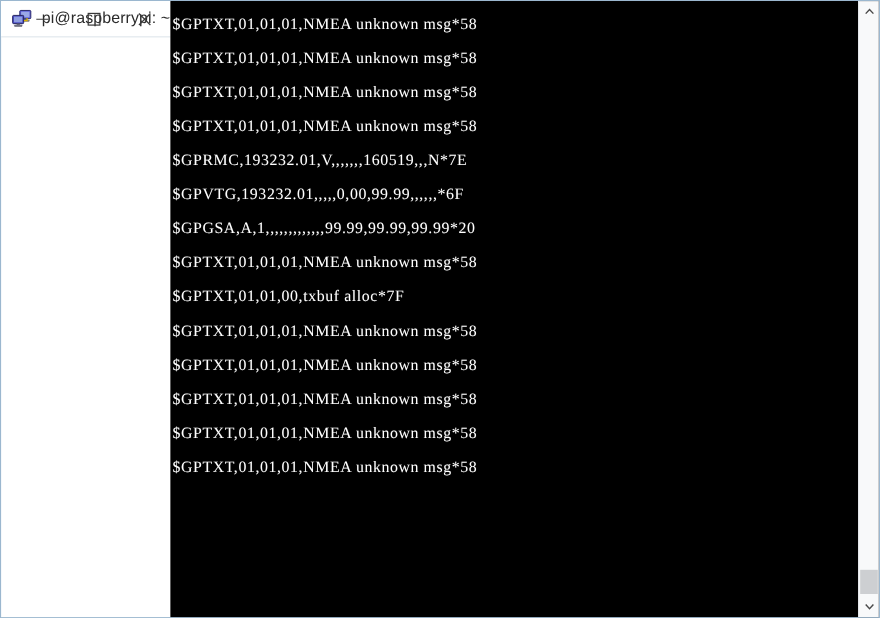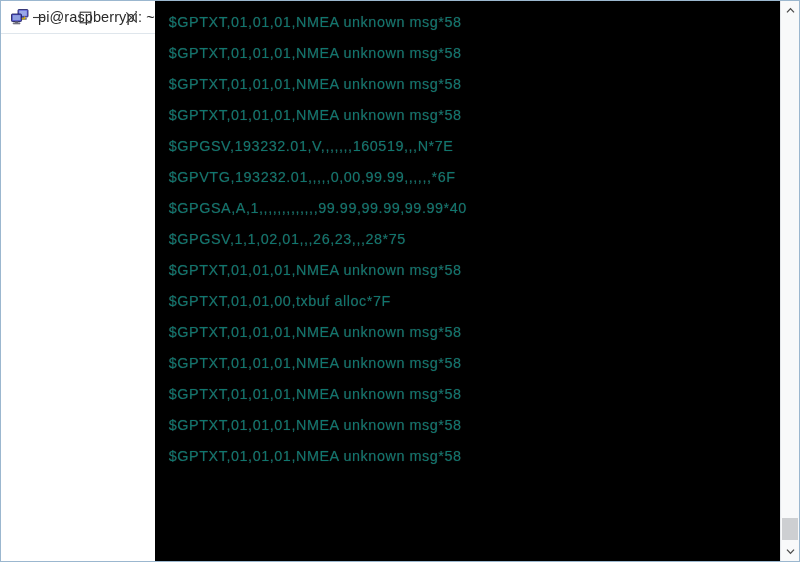--- a/index.html
+++ b/index.html
@@ -92,27 +92,26 @@
     position: absolute;
     top: 0;
     left: 0;
     right: 0;
     padding-top: 6px;
     padding-left: 2px;
   }
   .term-line {
     height: 31px;
     line-height: 31px;
-    font-family: Liberation Sans, sans-serif;
+    font-family: Liberation Serif, serif;
     font-size: 14.4px;
-    color: #0f766e;
+    color: #ffffff;
     white-space: pre;
     letter-spacing: 0.55px;
     text-shadow: 0 0 1px rgba(200,200,200,0.25);
-    margin-left: 12px;
   }
 
   
   #scrollbar {
     width: 19px;
     min-width: 19px;
     background: #f8f9fa;
     border-left: 1px solid #e3e6ea;
     position: relative;
     display: flex;
@@ -188,24 +187,23 @@
   </div>
 
   <div id="terminal-wrap">
 
     <div id="terminal">
       <div id="terminal-lines">
           <div class="term-line">$GPTXT,01,01,01,NMEA unknown msg*58</div>
           <div class="term-line">$GPTXT,01,01,01,NMEA unknown msg*58</div>
           <div class="term-line">$GPTXT,01,01,01,NMEA unknown msg*58</div>
           <div class="term-line">$GPTXT,01,01,01,NMEA unknown msg*58</div>
-          <div class="term-line">$GPGSV,193232.01,V,,,,,,,160519,,,N*7E</div>
+          <div class="term-line">$GPRMC,193232.01,V,,,,,,,160519,,,N*7E</div>
           <div class="term-line">$GPVTG,193232.01,,,,,0,00,99.99,,,,,,*6F</div>
-          <div class="term-line">$GPGSA,A,1,,,,,,,,,,,,,99.99,99.99,99.99*40</div>
-          <div class="term-line">$GPGSV,1,1,02,01,,,26,23,,,28*75</div>
+          <div class="term-line">$GPGSA,A,1,,,,,,,,,,,,,99.99,99.99,99.99*20</div>
           <div class="term-line">$GPTXT,01,01,01,NMEA unknown msg*58</div>
           <div class="term-line">$GPTXT,01,01,00,txbuf alloc*7F</div>
           <div class="term-line">$GPTXT,01,01,01,NMEA unknown msg*58</div>
           <div class="term-line">$GPTXT,01,01,01,NMEA unknown msg*58</div>
           <div class="term-line">$GPTXT,01,01,01,NMEA unknown msg*58</div>
           <div class="term-line">$GPTXT,01,01,01,NMEA unknown msg*58</div>
           <div class="term-line">$GPTXT,01,01,01,NMEA unknown msg*58</div>
         </div>
 
     </div>

